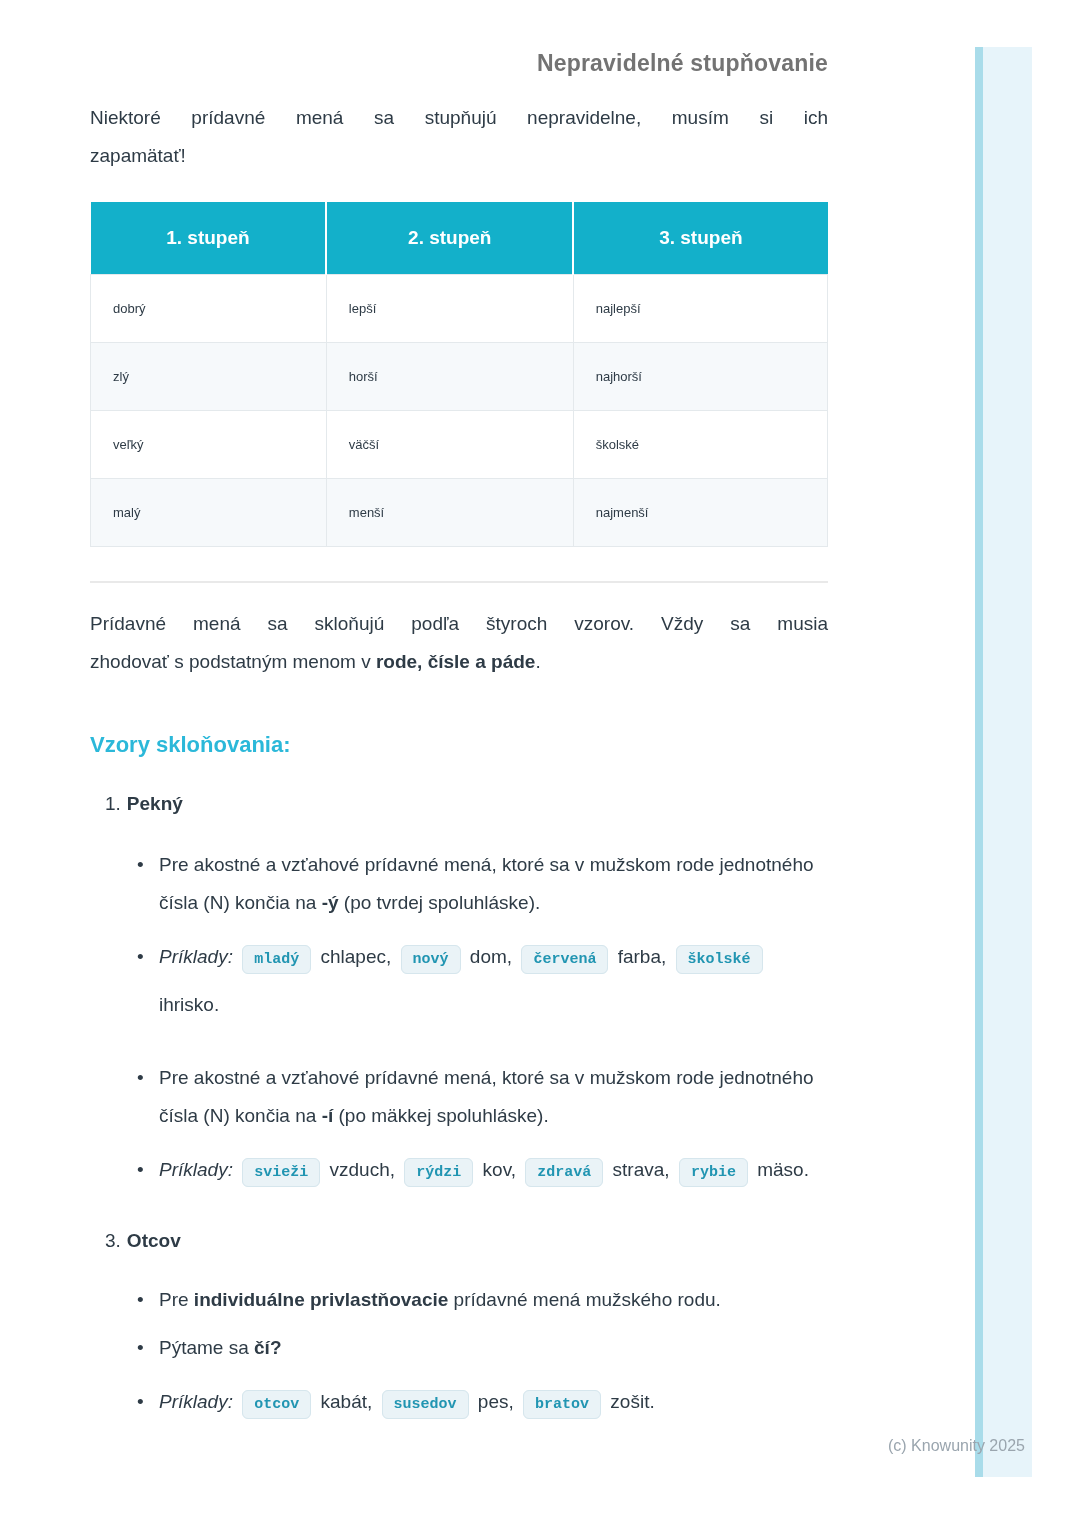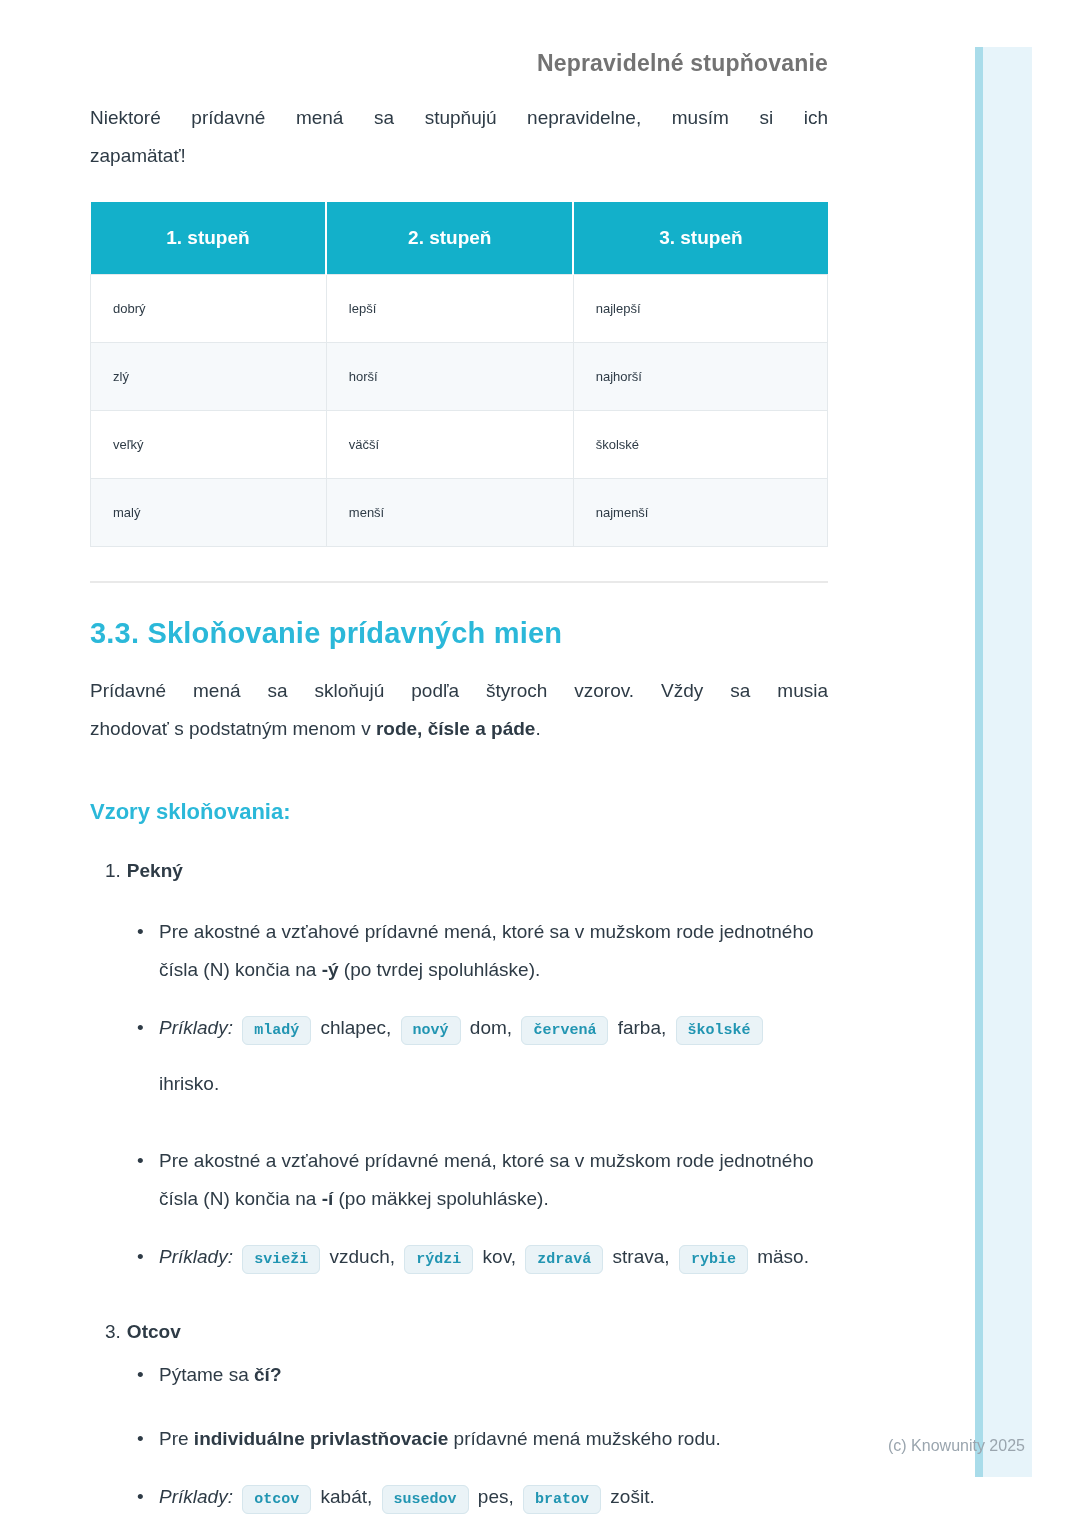--- a/index.html
+++ b/index.html
@@ -79,21 +79,21 @@
   .vzor-title { font-size: 19px; line-height: 28px; }
   .vzor-num { margin-right: 6px; }
   .vzor-name { font-weight: bold; }
   .bullets { margin-left: 32px; }
   .bullet {
     display: flex;
     margin-top: 22px;
     font-size: 19px;
     line-height: 38px;
   }
-  .bullet.loose { line-height: 53px; margin-top: 12px; }
+  .bullet.loose { line-height: 45px; margin-top: 12px; }
   .dot { flex: none; width: 22px; }
   .dot::before { content: "\2022"; font-size: 19px; color: #2e3b46; }
   .btext { flex: 1; }
   
   .seg-bold { font-weight: bold; }
   .seg-italic { font-style: italic; }
   .seg-badge {
     font-family: "Liberation Mono", monospace;
     font-weight: bold;
     font-size: 15px;
@@ -172,21 +172,20 @@
       <tr class="alt">
         <td>malý</td>
         <td>menší</td>
         <td>najmenší</td>
       </tr>
     </tbody>
   </table>
 
   <hr class="divider">
 
-  <div class="h-chapter">3.3. Skloňovanie prídavných mien</div>
 
   <div class="para">
     <div class="line-justify">Prídavné mená sa skloňujú podľa štyroch vzorov. Vždy sa musia</div>
     <div class="line-normal"><span>zhodovať s podstatným menom v </span><span class="seg-bold">rode, čísle a páde</span><span>.</span></div>
   </div>
 
   <div class="h-sub">Vzory skloňovania:</div>
 
   <div class="vzory">
 
@@ -217,27 +216,27 @@
           <div class="btext"><span class="seg-italic">Príklady:</span><span> </span><span class="seg-badge">svieži</span><span> vzduch, </span><span class="seg-badge">rýdzi</span><span> kov, </span><span class="seg-badge">zdravá</span><span> strava, </span><span class="seg-badge">rybie</span><span> mäso.</span></div>
         </div>
       </div>
     </div>
 
     <div class="vzor">
       <div class="vzor-title">
         <span class="vzor-num">3.</span><span class="vzor-name">Otcov</span>
       </div>
       <div class="bullets">
+        <div class="bullet" style="margin-top:26px">
+          <span class="dot"></span>
+          <div class="btext"><span>Pre </span><span class="seg-bold">individuálne privlastňovacie</span><span> prídavné mená mužského rodu.</span></div>
+        </div>
         <div class="bullet" style="margin-top:10px">
           <span class="dot"></span>
           <div class="btext"><span>Pýtame sa </span><span class="seg-bold">čí?</span></div>
-        </div>
-        <div class="bullet" style="margin-top:26px">
-          <span class="dot"></span>
-          <div class="btext"><span>Pre </span><span class="seg-bold">individuálne privlastňovacie</span><span> prídavné mená mužského rodu.</span></div>
         </div>
         <div class="bullet loose">
           <span class="dot"></span>
           <div class="btext"><span class="seg-italic">Príklady:</span><span> </span><span class="seg-badge">otcov</span><span> kabát, </span><span class="seg-badge">susedov</span><span> pes, </span><span class="seg-badge">bratov</span><span> zošit.</span></div>
         </div>
       </div>
     </div>
 
   </div>
 </div>

